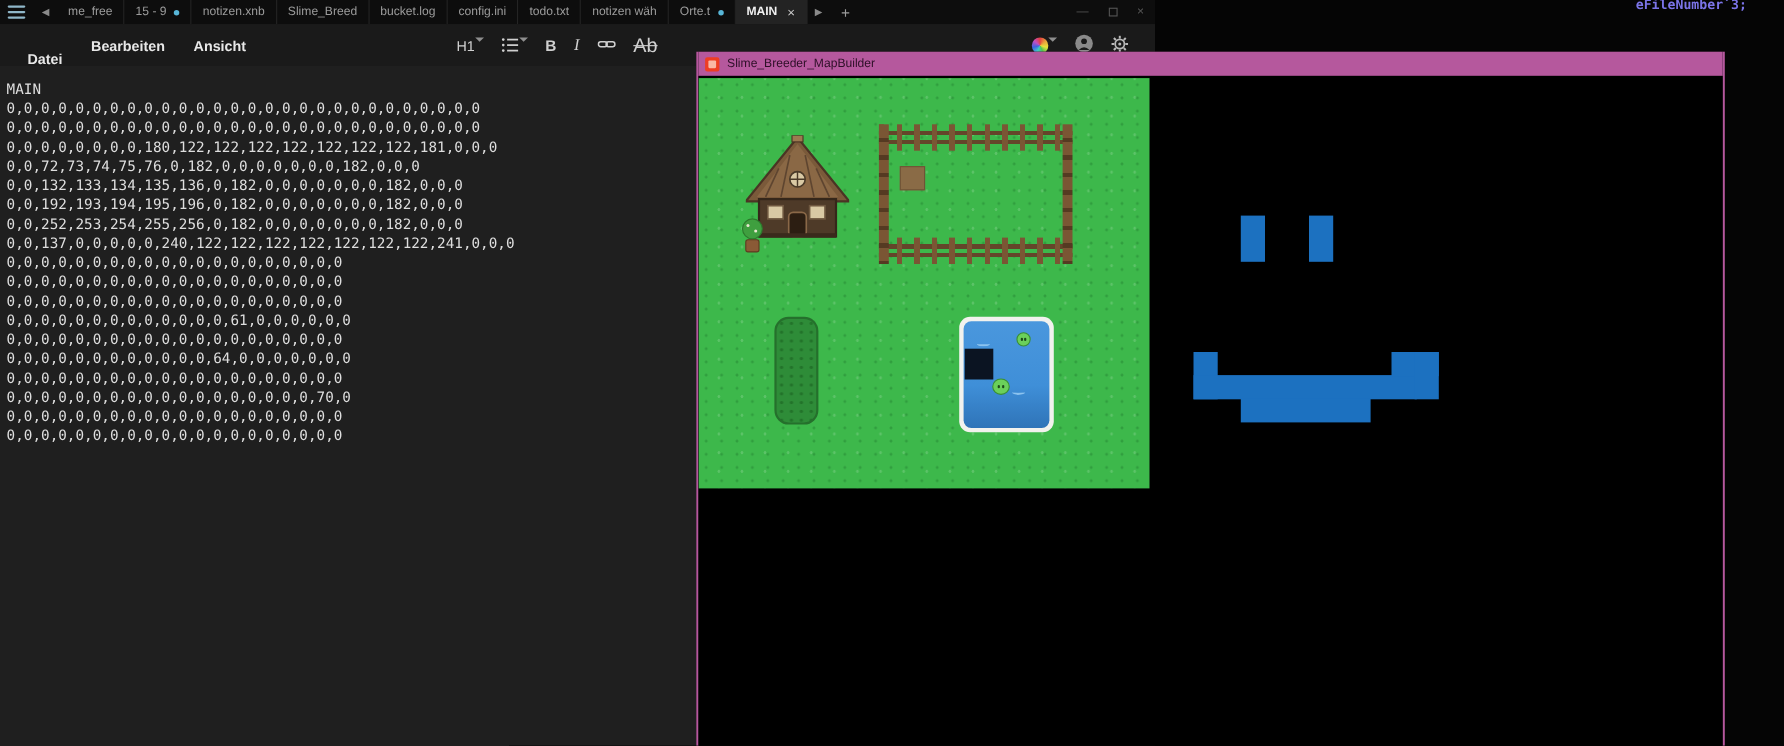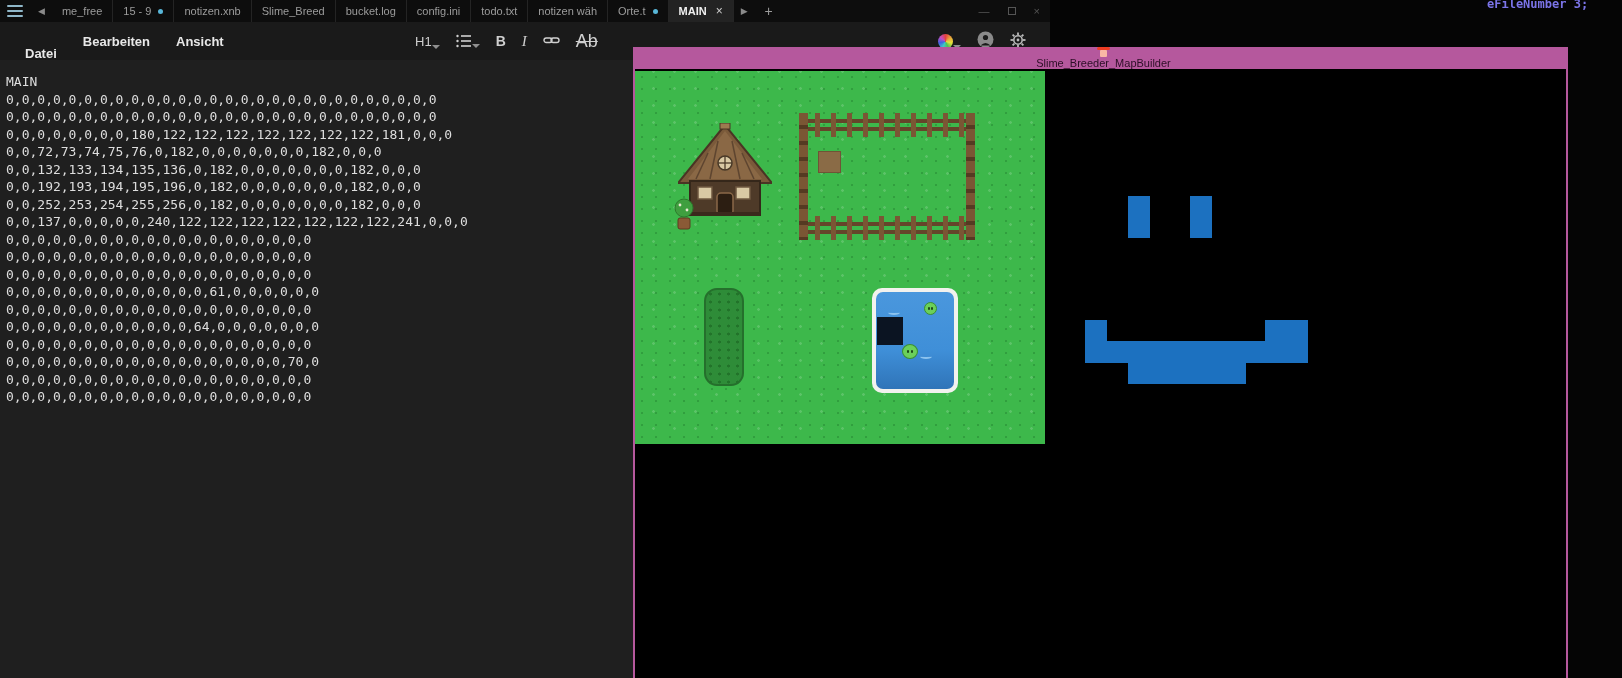--- a/index.html
+++ b/index.html
@@ -29,42 +29,42 @@
   .winctl { display:flex; align-items:center; gap:18px; margin-right:10px; color:#555; font-size:11px; }
   .winctl .boxglyph { width:8px; height:8px; border:1px solid #555; display:inline-block; }
 
   .menubar { height:38px; background:#1a1a1a; display:flex; align-items:center;
              font-size:13px; color:#e8e8e8; position:relative; }
   .menu-item { padding:0 13px; font-weight:600; cursor:default; }
   .menu-item:first-child { padding-left:25px;margin-top:25px; }
 
   .toolbar-center { position:absolute; left:415px; top:0; height:38px;
                     display:flex; align-items:center; gap:16px; color:#cfcfcf; }
-  .tb-group { display:flex; align-items:flex-end; gap:0; }
+  .tb-group { display:flex; align-items:flex-start; gap:0; }
   .chev { width:0; height:0; border-left:4px solid transparent; border-right:4px solid transparent;
           border-top:4px solid #8f8f8f; display:inline-block; }
   .tb-bold { font-weight:bold; font-size:14px; }
   .tb-italic { font-style:italic; font-family:"Liberation Serif", serif; font-size:15px; }
   .tb-strike { text-decoration:line-through; font-size:18px; }
 
   .right-icons { position:absolute; left:938px; top:0; height:38px;
                  display:flex; align-items:center; gap:16px; }
   .colorwheel { width:15px; height:15px; border-radius:50%;
                 background:conic-gradient(#e34040,#e8a33c,#e6e23c,#4fc24f,#3ec8c8,#4161e0,#c24fc2,#e34040); }
 
   .editor-body { padding:13px 0 0 6px; color:#dedede;
                  font-family:"DejaVu Sans Mono", monospace; font-size:13px; line-height:17.5px; }
   .editor-body pre { font:inherit; color:inherit; white-space:pre; }
 
   
   #map-window { position:absolute; left:633px; top:47px; width:935px; height:631px;
                 z-index:2; border-left:2px solid #b5589d; border-right:2px solid #b5589d;
                 background:#000; }
   .mb-title { height:22px; background:#b5589d; display:flex; align-items:center; gap:7px;
-              padding-left:6px;flex-direction:column; }
+              padding-left:6px; }
   .mb-app-icon { width:13px; height:13px; background:#ee3d23; border-radius:2px;
                  display:inline-block; position:relative; }
   .mb-app-icon::after { content:""; position:absolute; left:3px; top:3px; width:7px; height:7px;
                         background:#f9b7a5; border-radius:1px; }
   .mb-title-text { font-size:11px; color:#2d0f27; }
   .mb-content { position:relative; width:931px; height:609px; background:#000; overflow:hidden; }
 
   
   .map-green { position:absolute; left:0; top:2px; width:410px; height:373px;
                background-color:#3db84b;

